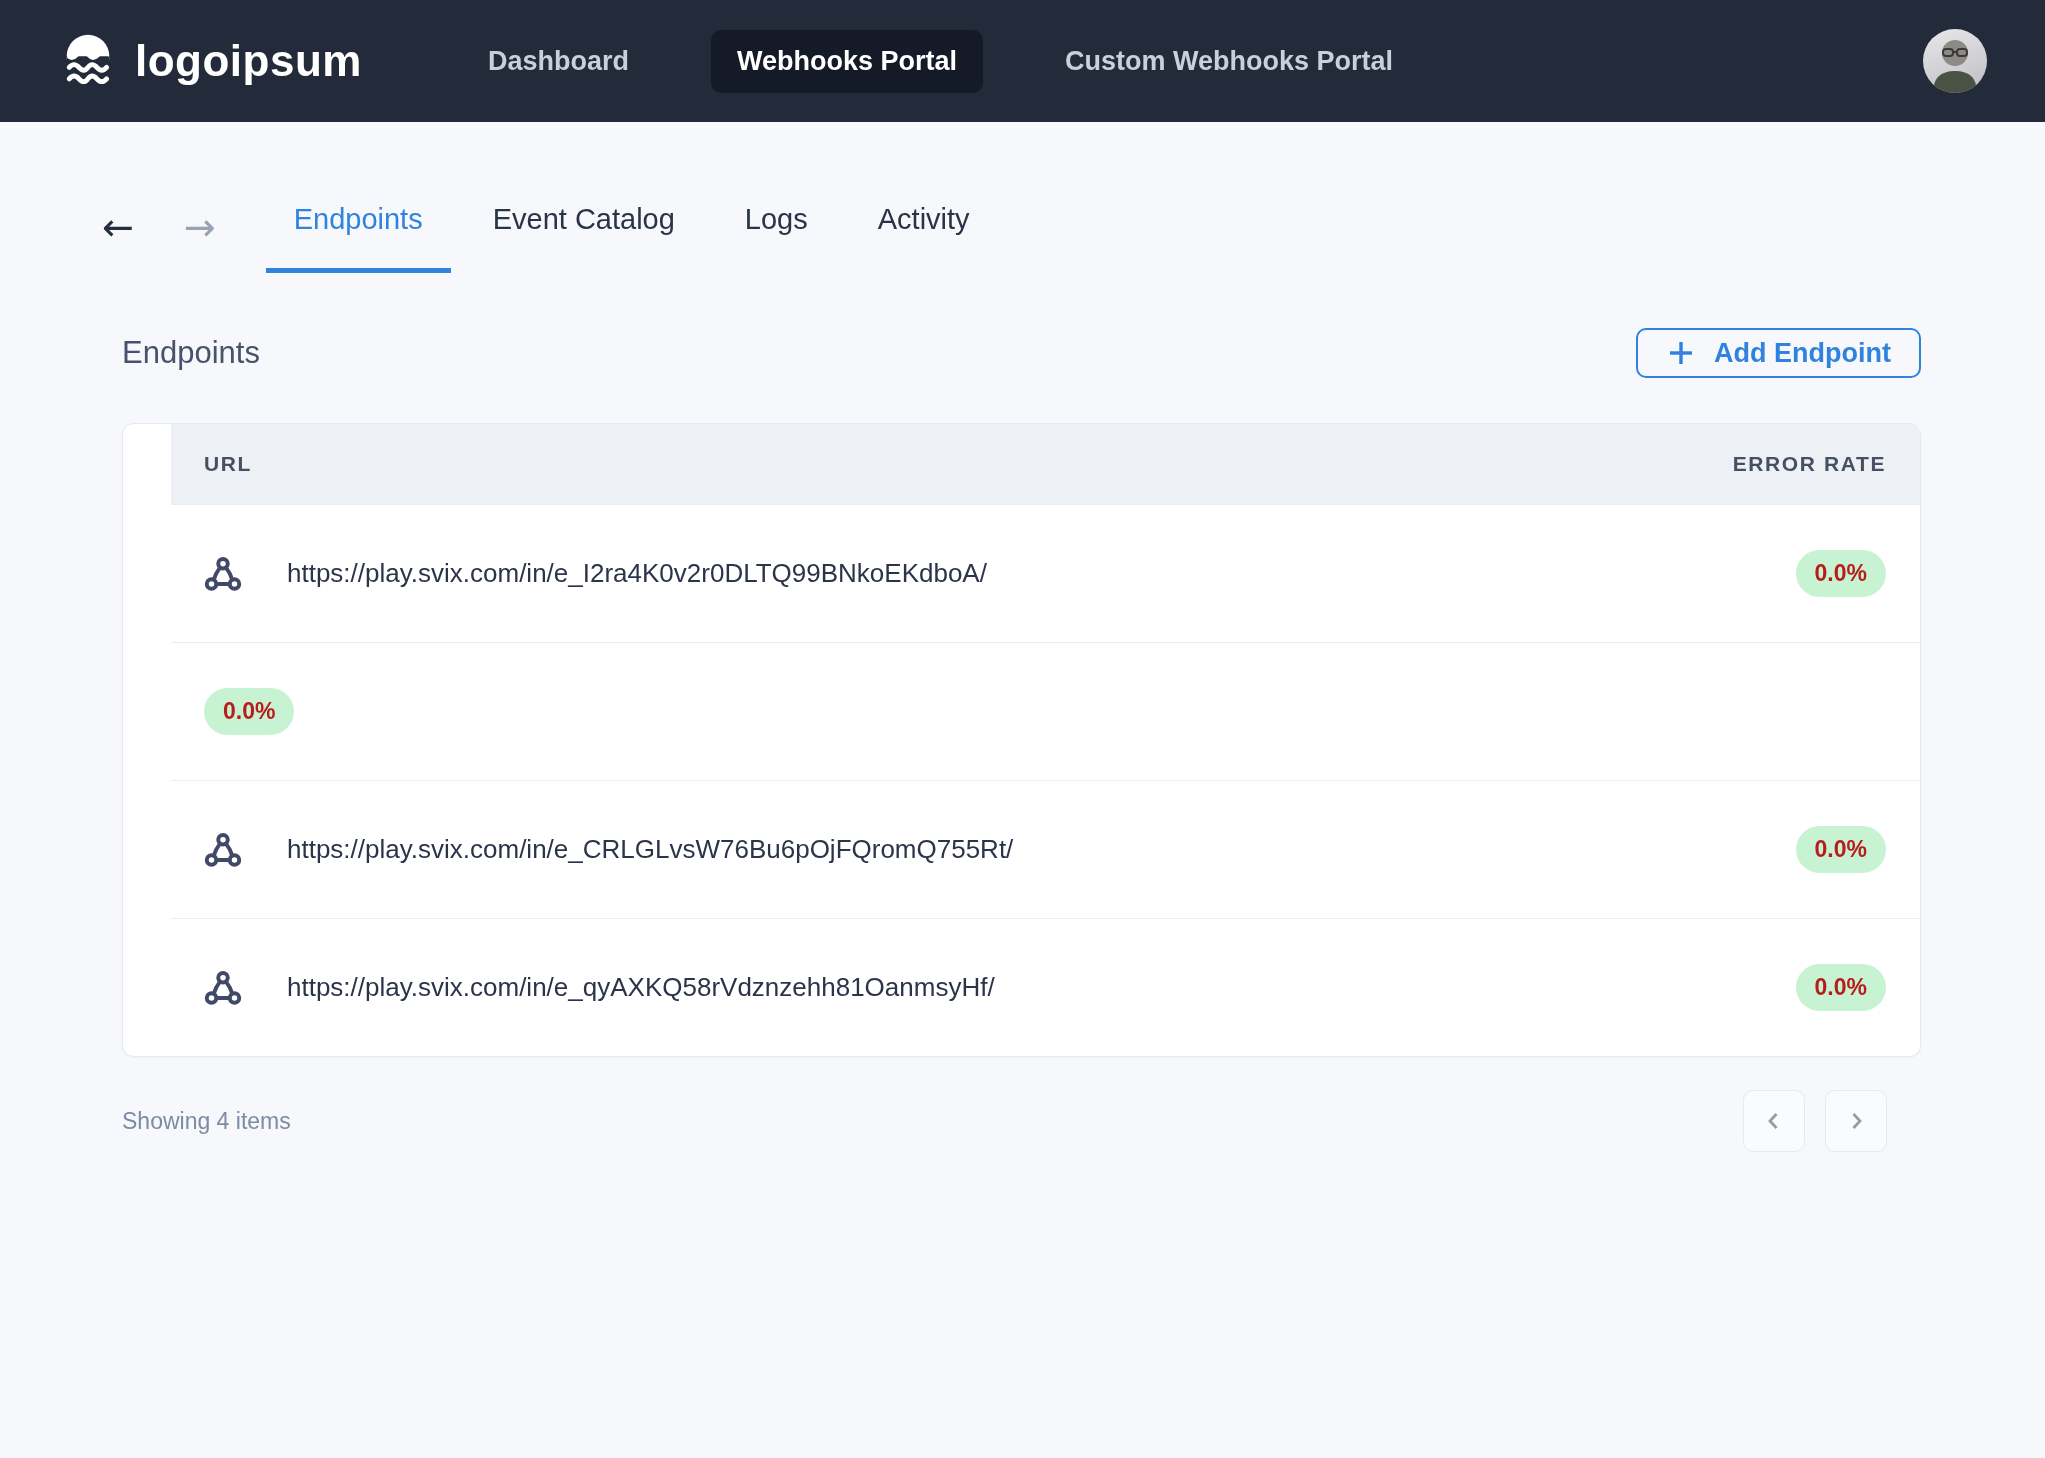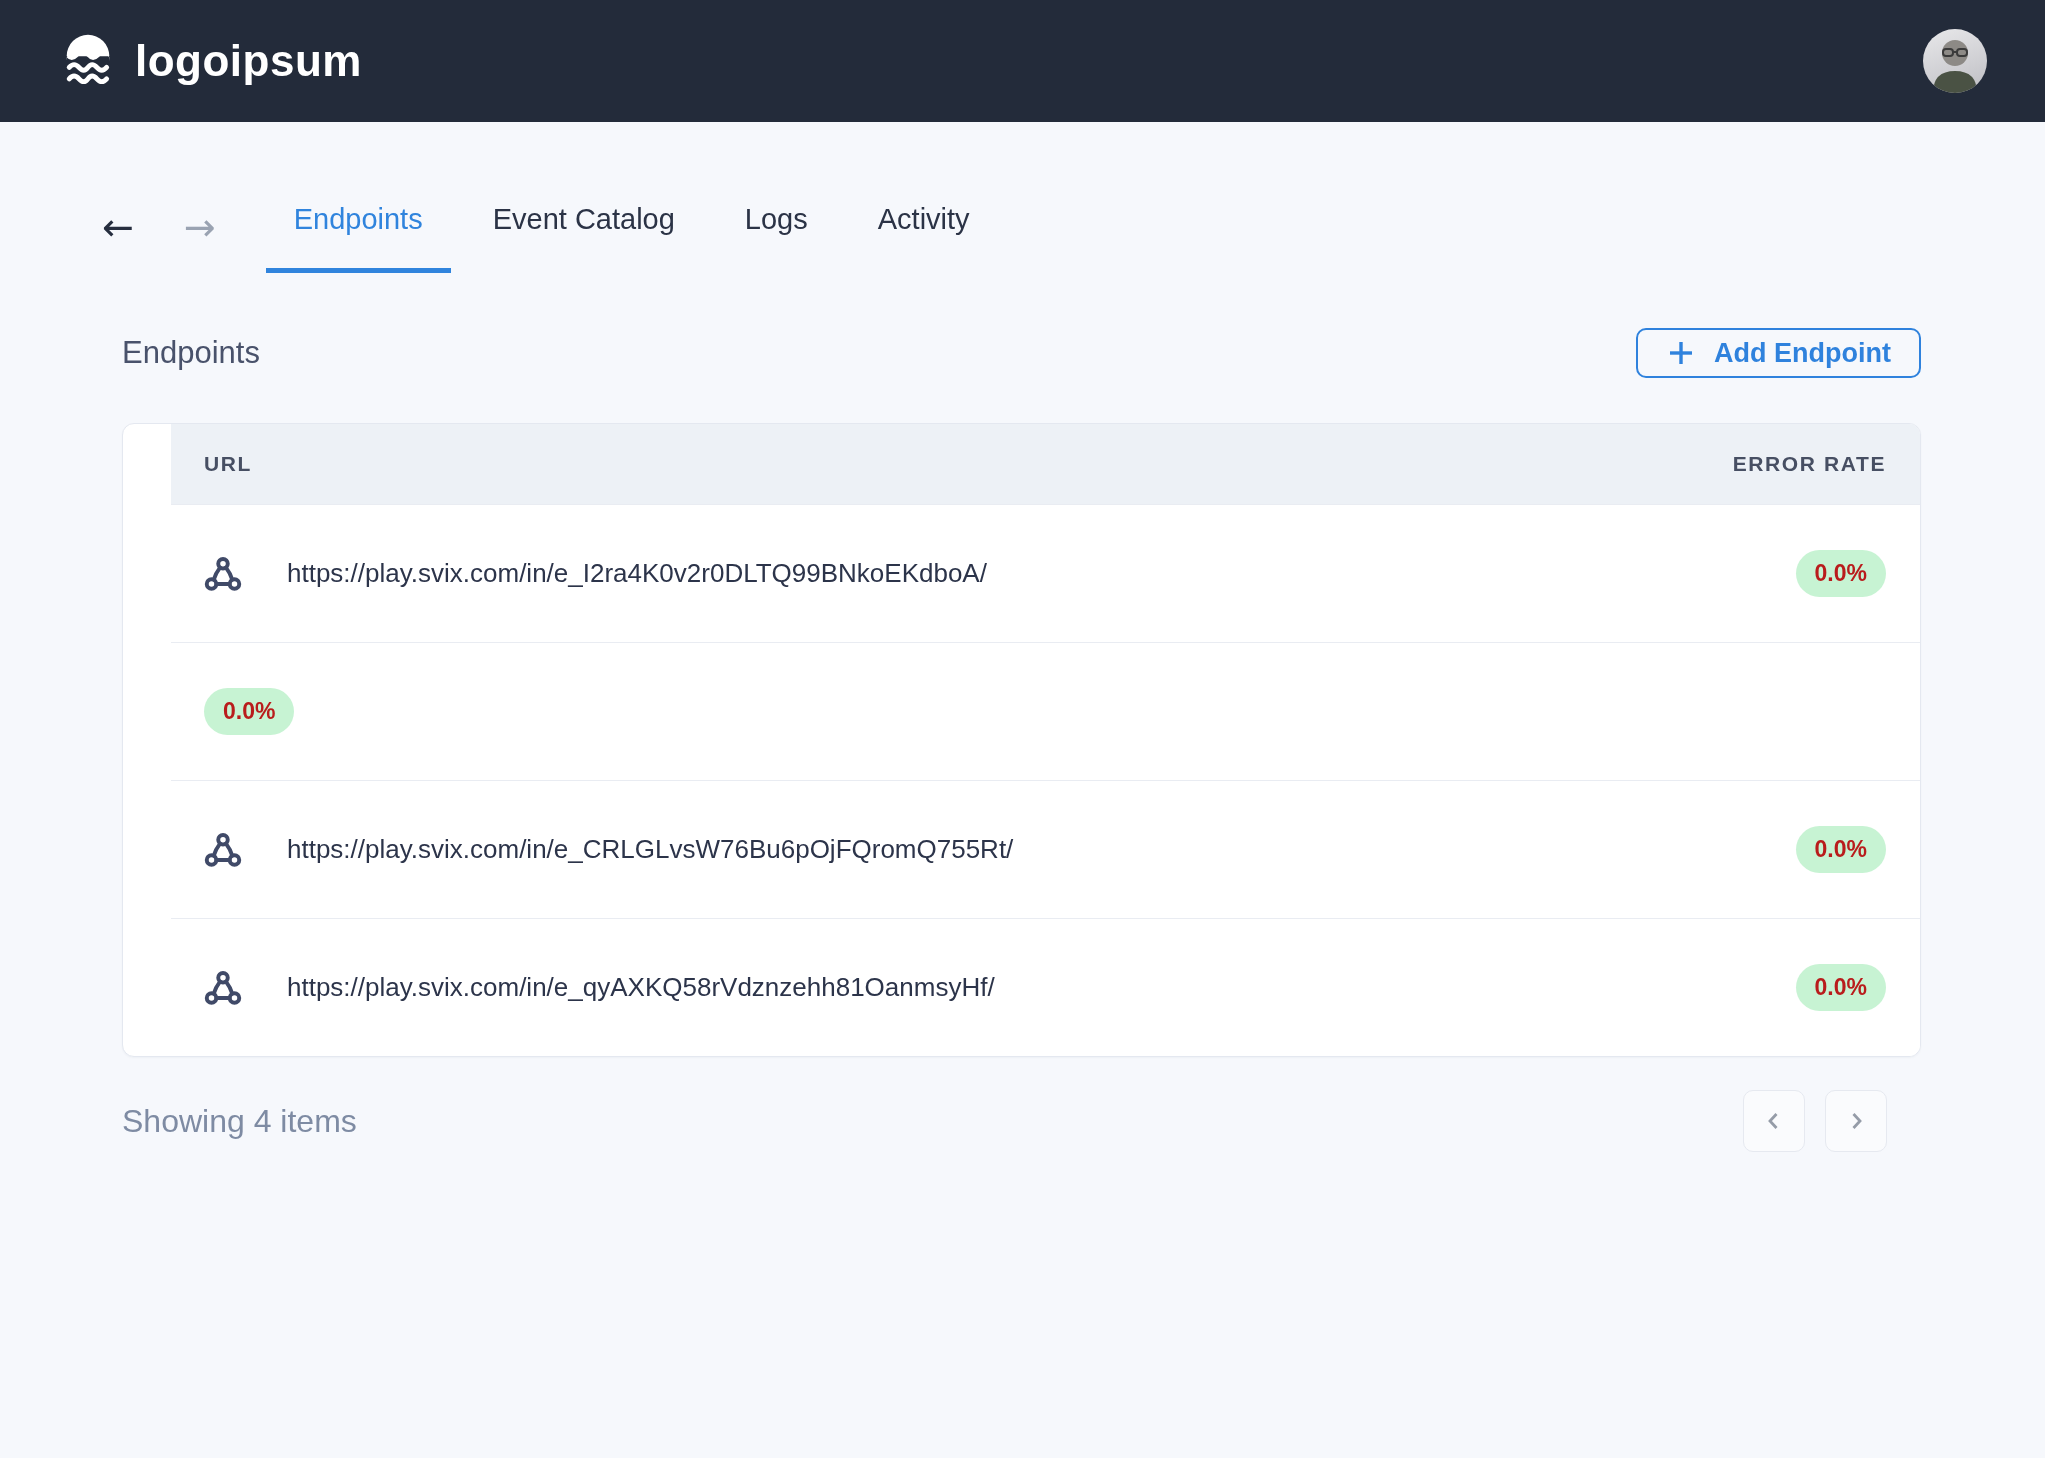--- a/index.html
+++ b/index.html
@@ -120,21 +120,21 @@
     font-size: 23px; font-weight: 600;
     padding: 10px 19px; border-radius: 999px;
   }
 
   
   .list-footer {
     display: flex; align-items: center; justify-content: space-between;
     margin: 32px 158px 0 122px;
     height: 64px;
   }
-  .summary { font-size: 32px; color: #7e8ba3; }
+  .summary { font-size: 23px; color: #7e8ba3; }
   .pager { display: flex; gap: 20px; }
   .page-btn {
     width: 62px; height: 62px;
     border: 1px solid #e6e9f0; border-radius: 10px;
     background: #fafbfd; cursor: pointer;
     display: flex; align-items: center; justify-content: center;
   }
 </style>
 </head>
 <body>
@@ -149,20 +149,25 @@
         </g>
         <g fill="none" stroke="#ffffff" stroke-width="6" stroke-linecap="round">
           <path d="M9 38 q 6 -7 12 0 t 11 0 t 11 0 t 12 0" transform="scale(0.84) translate(6,8)"></path>
           <path d="M9 50 q 6 -7 12 0 t 11 0 t 11 0 t 12 0" transform="scale(0.84) translate(6,10)"></path>
         </g>
       </svg>
     </span>
     <span class="brand-text">logoipsum</span>
   </div>
 
+  <nav class="nav-menu">
+    <div class="nav-item">Dashboard</div>
+    <div class="nav-item active">Webhooks Portal</div>
+    <div class="nav-item">Custom Webhooks Portal</div>
+  </nav>
 
   <div class="navbar-spacer"></div>
 
   <div class="avatar">
     <svg width="64" height="64" viewBox="0 0 64 64">
       <circle cx="32" cy="24" r="13" fill="#8d8a86"></circle>
       <path d="M10 64 Q10 42 32 42 Q54 42 54 64 Z" fill="#4a5244"></path>
       <rect x="20" y="20" width="10" height="7" rx="3" fill="none" stroke="#3a3a3a" stroke-width="2"></rect>
       <rect x="34" y="20" width="10" height="7" rx="3" fill="none" stroke="#3a3a3a" stroke-width="2"></rect>
       <line x1="30" y1="23" x2="34" y2="23" stroke="#3a3a3a" stroke-width="2"></line>

